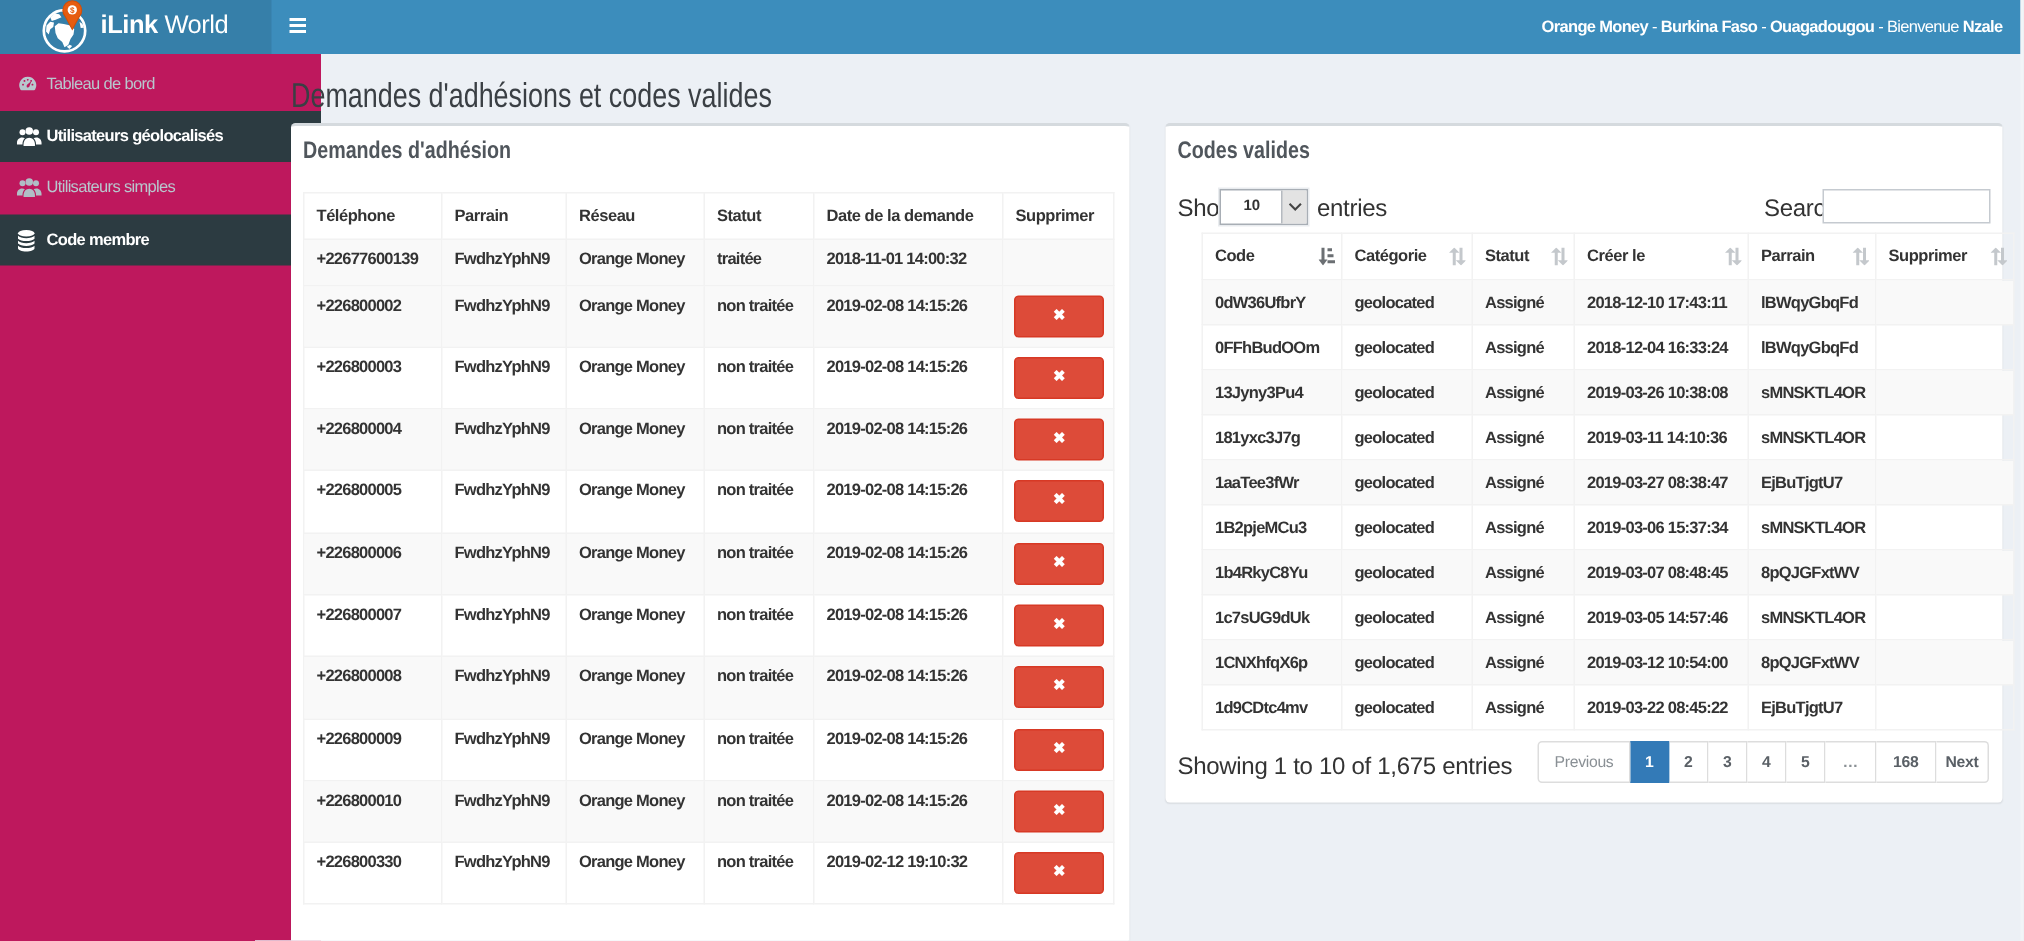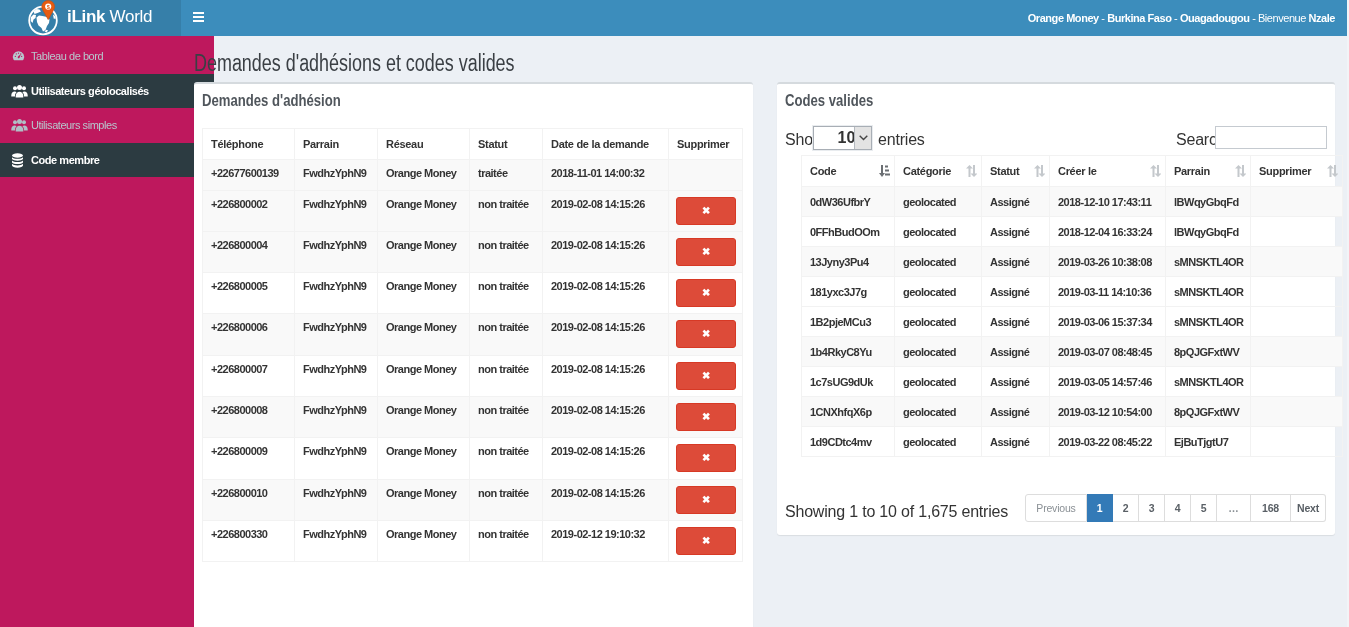--- a/index.html
+++ b/index.html
@@ -28,21 +28,21 @@
 th{font-size:11px;letter-spacing:-0.3px;padding:0 8px;height:31px;vertical-align:middle;position:relative}
 #t1 td{padding:5px 8px 0 8px;vertical-align:top;font-weight:bold;line-height:17px}
 #t1 tr.r1 td{height:31px}
 #t1 tr.rb td{height:41.3px}
 #t1 tr.odd td,#t2 tr.odd td{background:#f9f9f9}
 #t2 td{padding:0 8px;height:30px;vertical-align:middle;font-weight:bold}
 .btn{display:block;width:60px;height:28px;background:#dd4b39;border:1px solid #d73925;border-radius:3px;color:#fff;text-align:center;line-height:26px;font-size:10px;font-weight:bold}
 .sorticon{position:absolute;right:4px;top:50%;margin-top:-6px}
 .ctl{position:absolute;font-size:16px;font-weight:normal;letter-spacing:-0.2px;color:#333}
 .sel{position:absolute;left:36px;top:42px;width:59px;height:24px;border:1px solid #a8aeb5;background:#fff;box-shadow:0 0 0 1px #e9ecef}
-.sel .num{position:absolute;left:12px;top:0;width:41px;height:22px;line-height:22px;text-align:center;font-size:16px;font-weight:bold;color:#333}
+.sel .num{position:absolute;left:0;top:0;width:41px;height:22px;line-height:22px;text-align:center;font-size:10px;font-weight:bold;color:#333}
 .sel .arr{position:absolute;right:0;top:0;width:17px;height:22px;background:#e3e3e3;border-left:1px solid #b5bac0}
 .sel .arr svg{position:absolute;left:4px;top:8px}
 .sinput{position:absolute;left:438px;top:42px;width:112px;height:23px;border:1px solid #c5cad0;background:#fff}
 .pag{position:absolute;left:248px;top:410px;height:28px;white-space:nowrap;font-size:10.5px}
 .pag a{display:inline-block;vertical-align:top;height:28px;line-height:26px;border:1px solid #ddd;border-left:none;background:#fff;color:#5a6066;text-align:center;font-weight:bold;letter-spacing:-0.2px}
 .pag a.first{border-left:1px solid #ddd;border-radius:3px 0 0 3px;color:#8a9095;font-weight:normal}
 .pag a.last{border-radius:0 3px 3px 0}
 .pag a.act{background:#337ab7;border-color:#337ab7;color:#fff}
 .pag a.dots{color:#8a9095}
 </style></head>
@@ -143,20 +143,30 @@
 <tr class="rb odd">
             <td>+226800002</td>
             <td>FwdhzYphN9</td>
             <td>Orange Money</td>
             <td>non traitée</td>
             <td>2019-02-08 14:15:26</td>
             <td style="padding:6px 0 0 7px">
               <a class="btn">✖</a>
             </td>
           </tr>
+<tr class="rb">
+            <td>+226800003</td>
+            <td>FwdhzYphN9</td>
+            <td>Orange Money</td>
+            <td>non traitée</td>
+            <td>2019-02-08 14:15:26</td>
+            <td style="padding:6px 0 0 7px">
+              <a class="btn">✖</a>
+            </td>
+          </tr>
 <tr class="rb odd">
             <td>+226800004</td>
             <td>FwdhzYphN9</td>
             <td>Orange Money</td>
             <td>non traitée</td>
             <td>2019-02-08 14:15:26</td>
             <td style="padding:6px 0 0 7px">
               <a class="btn">✖</a>
             </td>
           </tr>
@@ -321,20 +331,28 @@
             <td></td>
           </tr>
 <tr>
             <td>181yxc3J7g</td>
             <td>geolocated</td>
             <td>Assigné</td>
             <td>2019-03-11 14:10:36</td>
             <td>sMNSKTL4OR</td>
             <td></td>
           </tr>
+<tr class="odd">
+            <td>1aaTee3fWr</td>
+            <td>geolocated</td>
+            <td>Assigné</td>
+            <td>2019-03-27 08:38:47</td>
+            <td>EjBuTjgtU7</td>
+            <td></td>
+          </tr>
 <tr>
             <td>1B2pjeMCu3</td>
             <td>geolocated</td>
             <td>Assigné</td>
             <td>2019-03-06 15:37:34</td>
             <td>sMNSKTL4OR</td>
             <td></td>
           </tr>
 <tr class="odd">
             <td>1b4RkyC8Yu</td>

